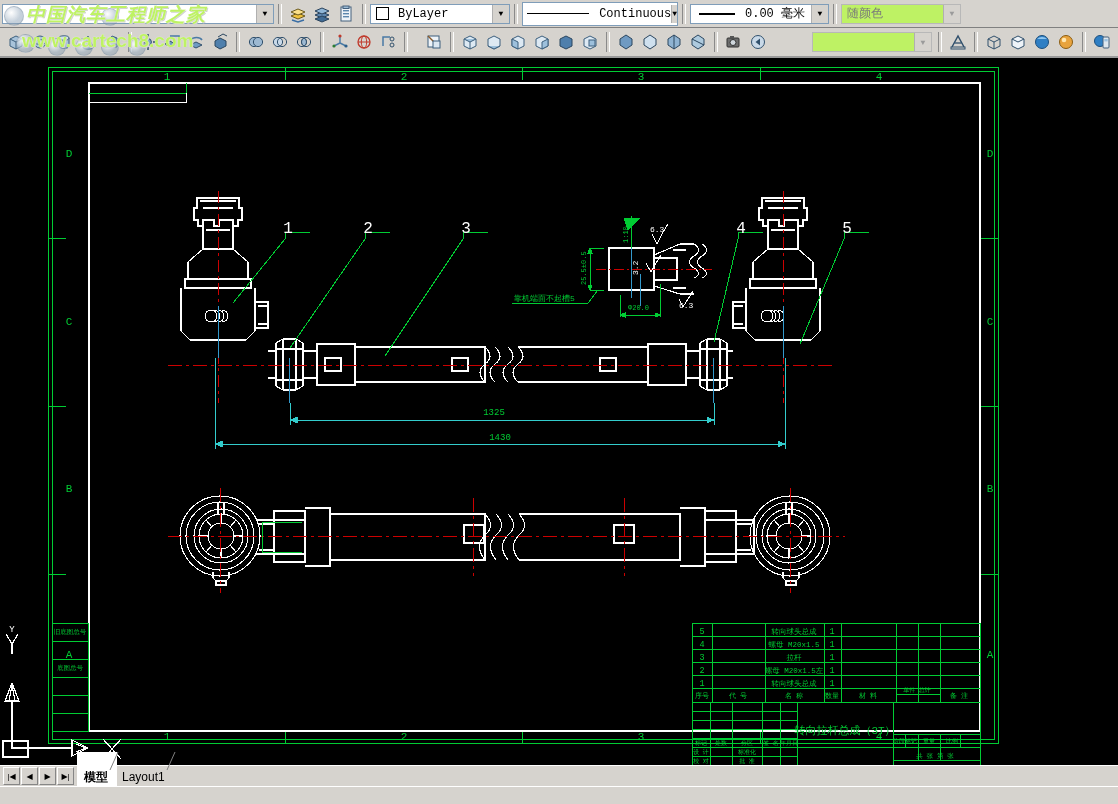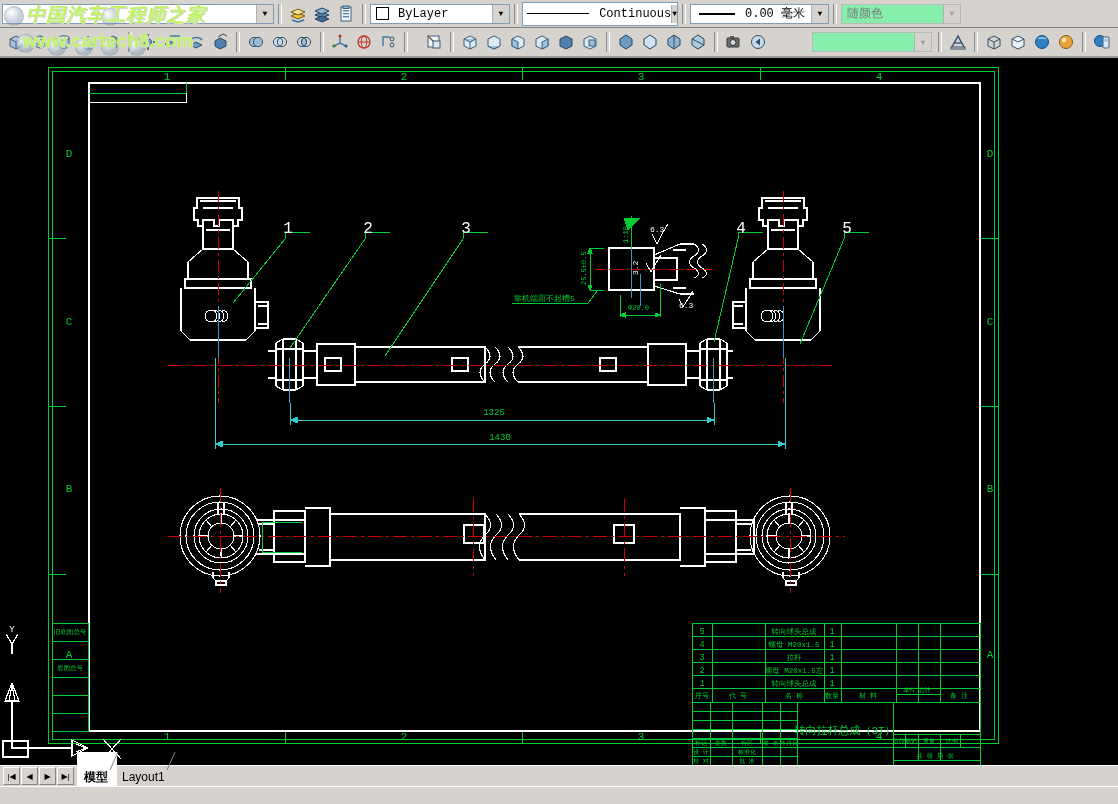--- a/index.html
+++ b/index.html
@@ -11,21 +11,21 @@
      border-bottom:1px solid #808080;box-sizing:border-box;display:flex;align-items:center;}
   #tb1{top:0;height:28px;}
   #tb2{top:28px;height:30px;border-bottom:2px solid #9a9a9a;}
 
   .combo{position:relative;height:20px;background:#fff;border:1px solid #7f9db9;
      display:flex;align-items:center;box-sizing:border-box;font-size:12px;color:#000;
      font-family:"Liberation Mono",monospace;}
   .combo .txt{padding-left:5px;white-space:nowrap;overflow:hidden;flex:1;}
   .combo .arrow{width:16px;height:18px;background:#d6d3ce;border-left:1px solid #b0b0b0;
      display:flex;align-items:center;justify-content:center;font-size:8px;color:#000;}
-  .combo.disabled{background:#86efac;color:#7a7a7a;border-color:#b8b8b8;}
+  .combo.disabled{background:#bef264;color:#7a7a7a;border-color:#b8b8b8;}
   .combo.disabled .arrow{color:#9b9b9b;}
 
   .sep{width:2px;height:20px;border-left:1px solid #8a8a8a;border-right:1px solid #fdfdfd;
        margin:0 4px;}
   .tbtn{width:22px;height:22px;display:flex;align-items:center;justify-content:center;
         margin:0 1px;}
   .tbtn svg{display:block;}
 
   .swatch{width:11px;height:11px;border:1px solid #000;background:#fff;
      display:inline-block;margin:0 4px 0 5px;flex:0 0 auto;}

